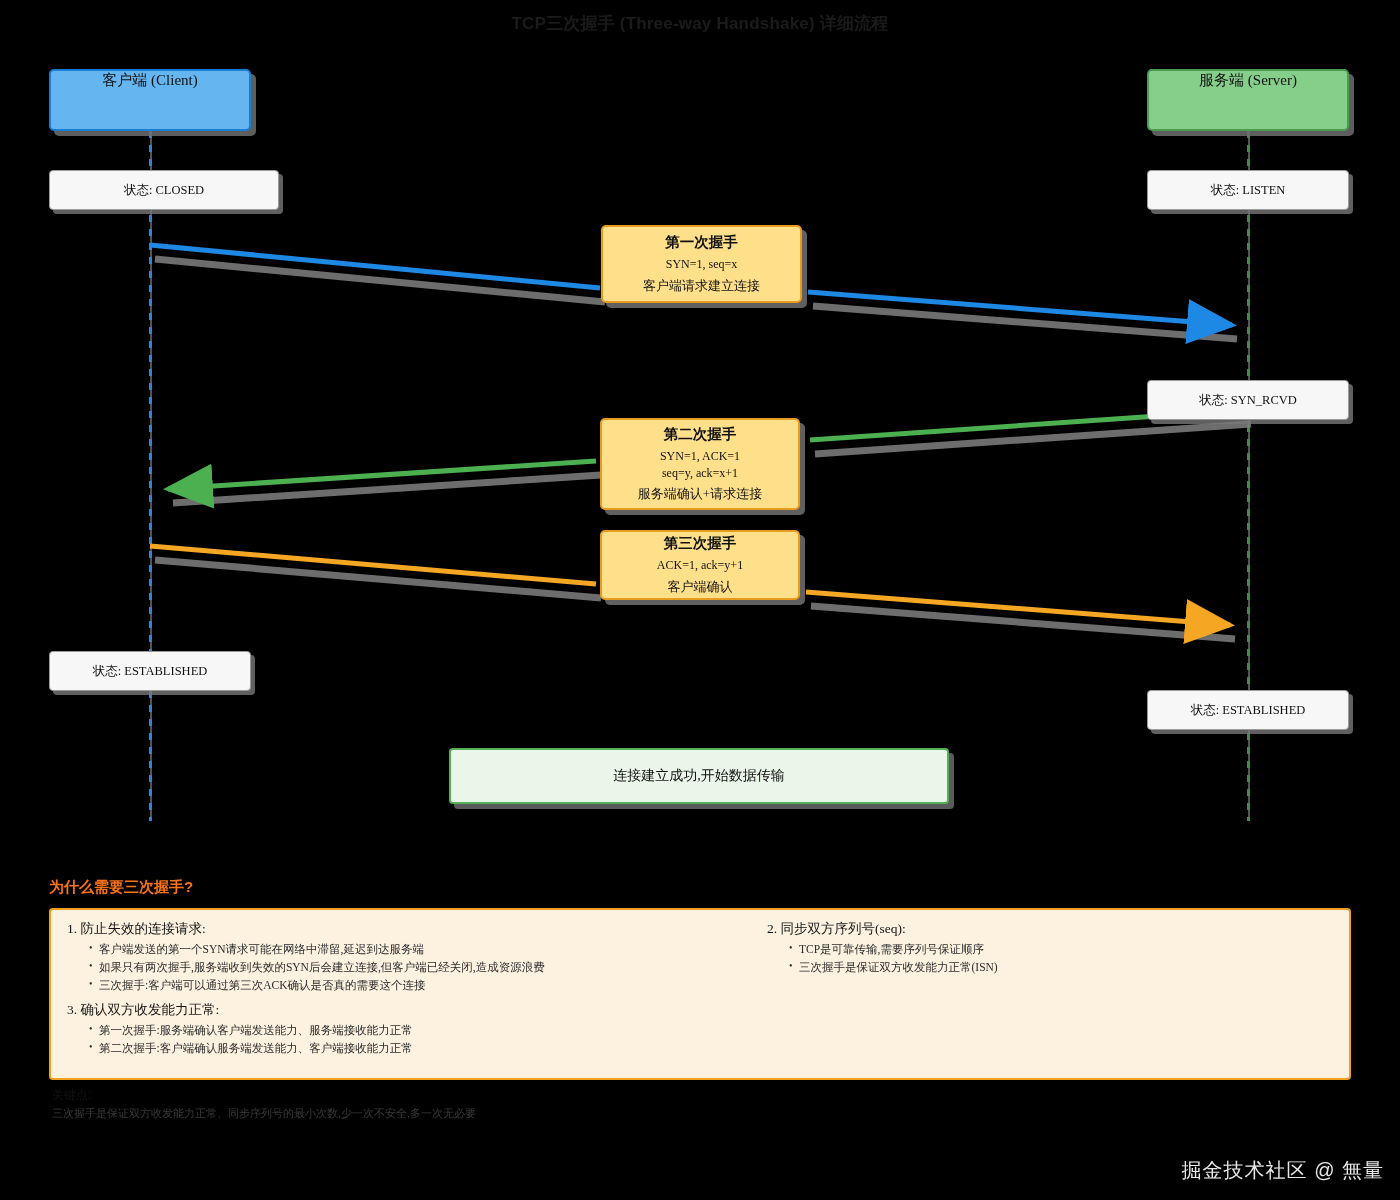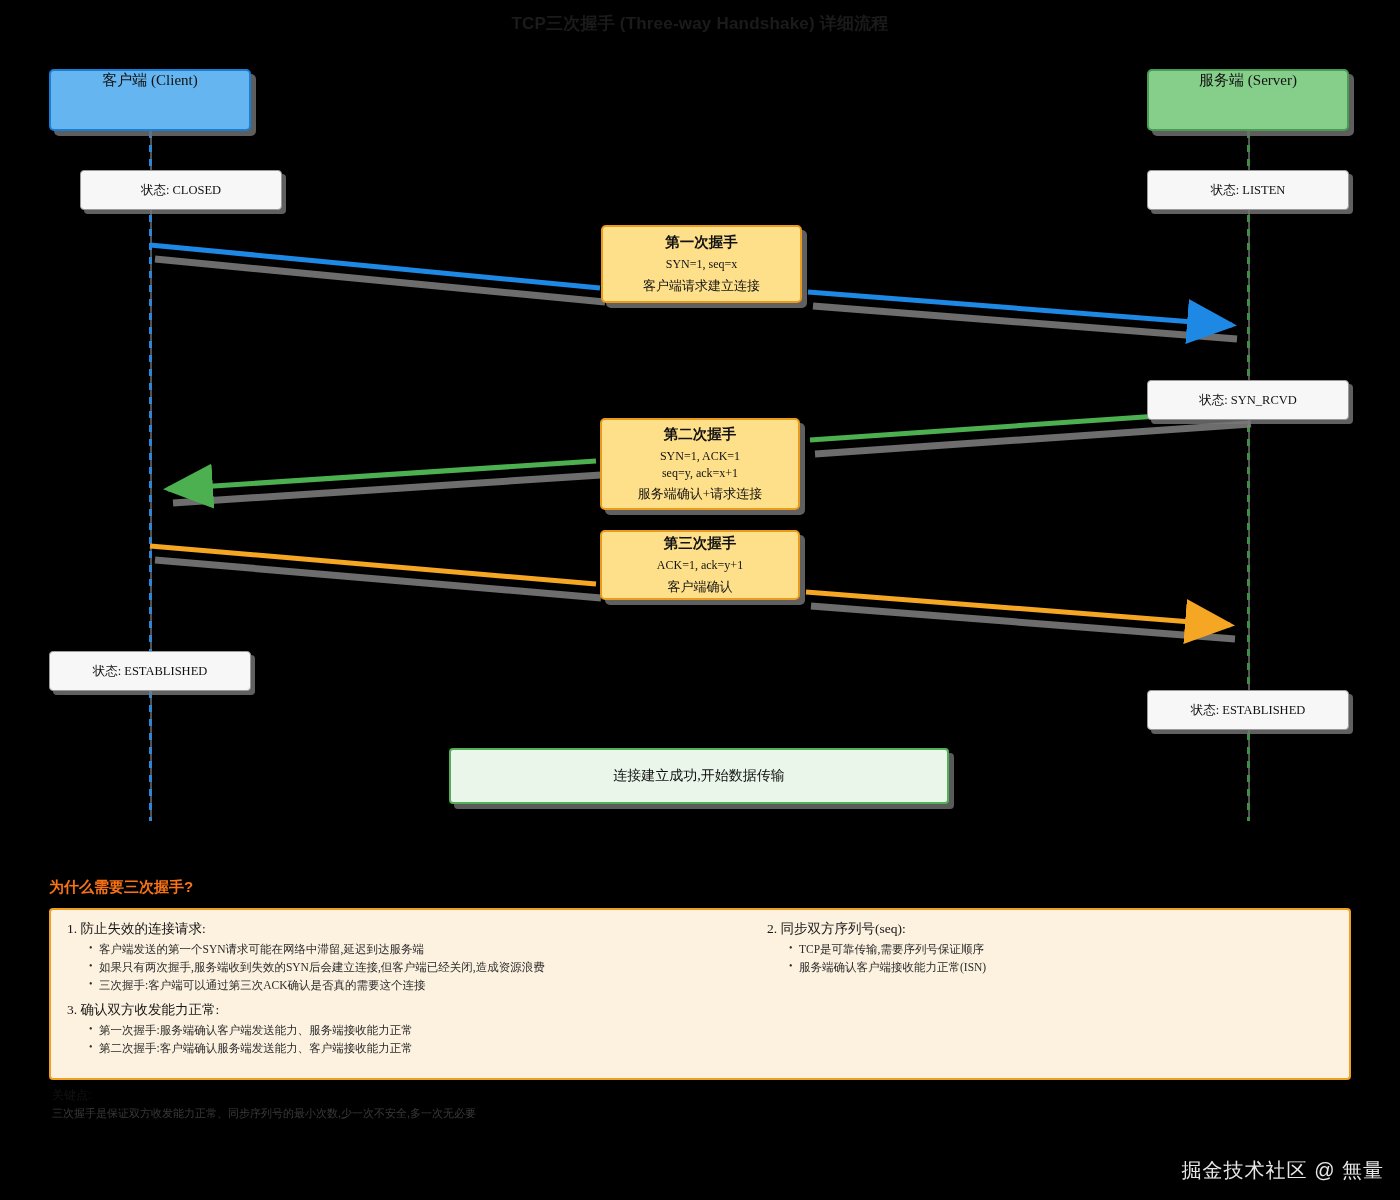--- a/index.html
+++ b/index.html
@@ -213,21 +213,21 @@
     <path d="M1246,410 L810,440" stroke="#4caf50" stroke-width="5" fill="none"></path>
     <path d="M596,461 L168,489" stroke="#808080" stroke-width="7" fill="none" opacity="0.85" transform="translate(5,14)"></path>
     <path d="M596,461 L168,489" stroke="#4caf50" stroke-width="5" fill="none" marker-end="url(#ah-green)"></path>
 
     <path d="M150,546 L596,584" stroke="#808080" stroke-width="7" fill="none" opacity="0.85" transform="translate(5,14)"></path>
     <path d="M150,546 L596,584" stroke="#f5a623" stroke-width="5" fill="none"></path>
     <path d="M806,592 L1230,625" stroke="#808080" stroke-width="7" fill="none" opacity="0.85" transform="translate(5,14)"></path>
     <path d="M806,592 L1230,625" stroke="#f5a623" stroke-width="5" fill="none" marker-end="url(#ah-orange)"></path>
   </svg>
 
-  <div class="state-box" style="left:49px; top:170px; width:202px;margin-left:31px;">
+  <div class="state-box" style="left:49px; top:170px; width:230px;">
     <span>状态: CLOSED</span>
   </div>
   <div class="state-box" style="left:49px; top:651px; width:202px;">
     <span>状态: ESTABLISHED</span>
   </div>
 
   <div class="state-box" style="left:1147px; top:170px; width:202px;">
     <span>状态: LISTEN</span>
   </div>
   <div class="state-box" style="left:1147px; top:380px; width:202px;">
@@ -292,21 +292,21 @@
       </div>
       <div class="notes-col-right">
 
         <div class="note-group">
           <div class="note-head">
             <span>2.</span>
             <span>同步双方序列号(seq):</span>
           </div>
           <ul class="note-bullets">
             <li>TCP是可靠传输,需要序列号保证顺序</li>
-            <li>服务端确认客户端接收能力正常(ISN)</li>
+            <li>三次握手是保证双方收发能力正常(ISN)</li>
           </ul>
         </div>
 
       </div>
     </div>
   </div>
 
   <div class="footer-note">
     <span>关键点:</span>
     <span class="l2">三次握手是保证双方收发能力正常、同步序列号的最小次数,少一次不安全,多一次无必要</span>

